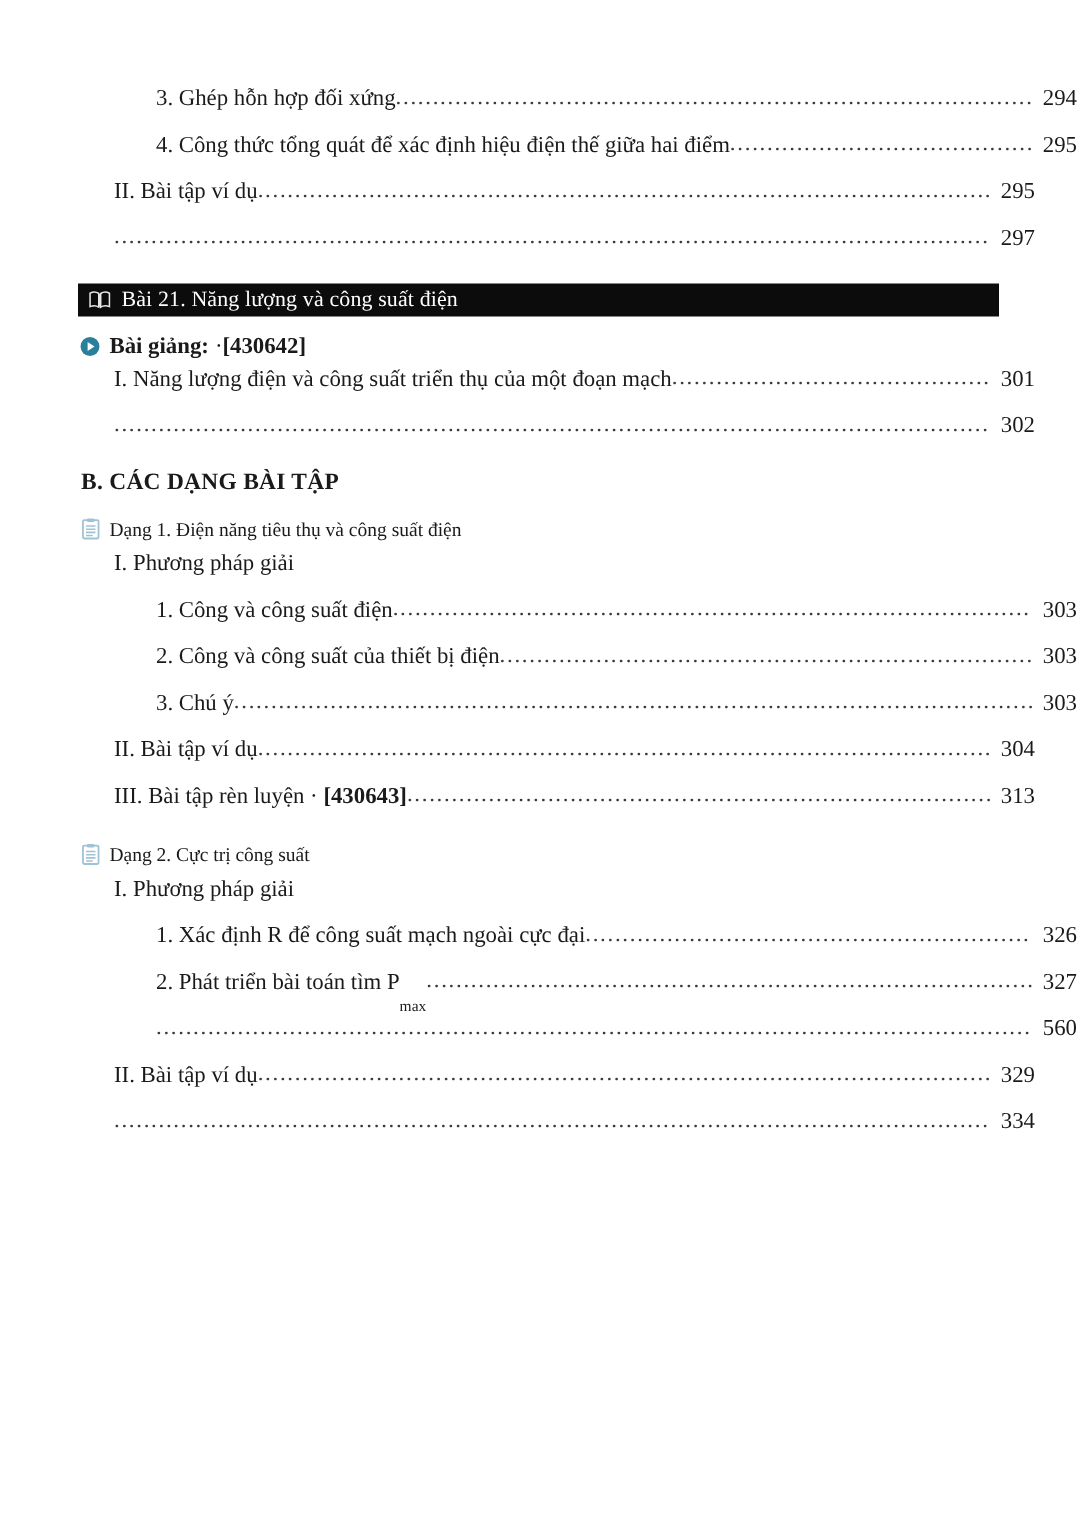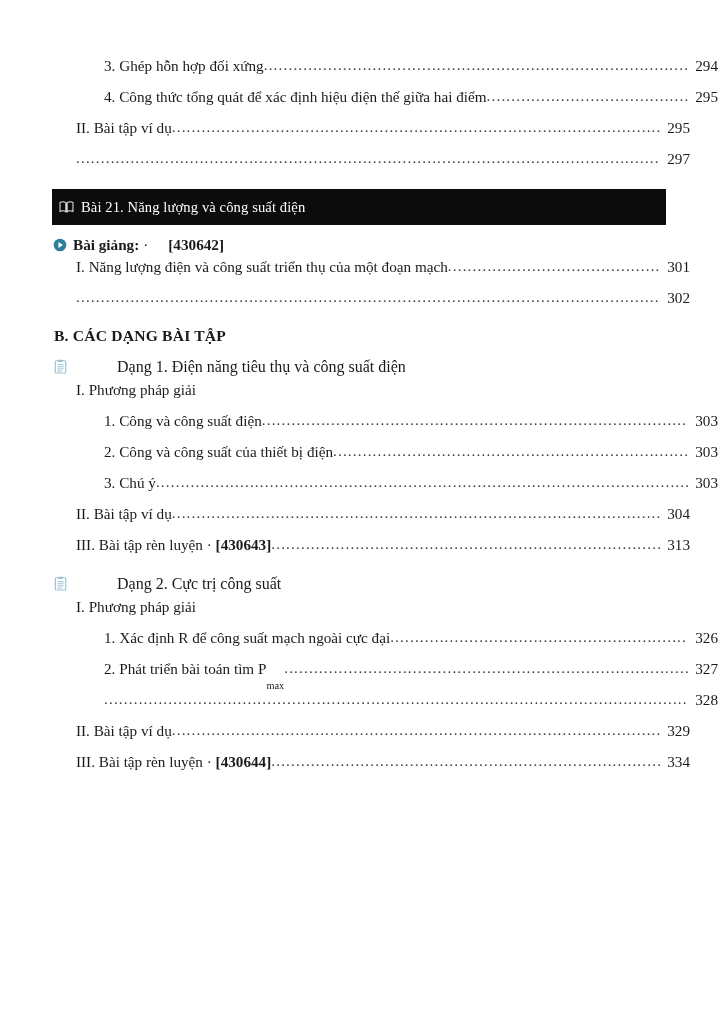--- a/index.html
+++ b/index.html
@@ -64,21 +64,21 @@
   
   .lvl-num   { padding-left: 52px; }   
   .lvl-roman { padding-left: 24px; }
 
   
   .chapter-bar {
     position: relative;
     margin-top: 7px;
     margin-bottom: 6px;
     width: 614px;
-    height: 36px;
+    height: 22px;
     background: #0c0c0c;
     color: #ffffff;
     display: flex;
     align-items: center;
     padding-left: 7px;
     box-sizing: border-box;
     font-size: 14.6px;
   }
   .chapter-bar .bar-title { margin-left: 7px; letter-spacing: .1px; }
 
@@ -99,41 +99,40 @@
     margin-left: 1px;
   }
   .icon-play {
     width: 14px; height: 14px;
     flex: 0 0 auto;
     margin-right: 6px;
     display: inline-block;
   }
   .lecture b { font-weight: bold; }
   .lecture .lec-rest { margin-left: 4px; }
-  .lecture .code { font-weight: bold; margin-left: 20px; }
+  .lecture .code { font-weight: bold; margin-left: 0; }
 
   
   .sec-head {
     font-weight: bold;
     font-size: 15.6px;
     height: 30px;
     display: flex;
     align-items: center;
     letter-spacing: .2px;
     margin-left: 2px;
   }
 
   
   .dang {
     display: flex;
     align-items: center;
     height: 31px;
-    font-size: 16px;
+    font-size: 13px;
     margin-left: 2px;
-    gap: 44px;
   }
   .icon-clip {
     width: 13px; height: 15px;
     flex: 0 0 auto;
     margin-right: 6px;
     display: inline-block;
   }
 
   .bold { font-weight: bold; }
   sub { font-size: 0.68em; vertical-align: baseline; position: relative; top: 15px; }
@@ -249,26 +248,25 @@
         <span class="leader" style="color: rgb(58, 58, 58);">...........................................................................................................................................</span>
         <span class="pg">326</span>
       </div>
       <div class="row lvl-num">
         <span class="txt"><span>2. Phát triển bài toán tìm P</span><sub>max</sub></span>
         <span class="leader" style="color: rgb(58, 58, 58);">...........................................................................................................................................</span>
         <span class="pg">327</span>
       </div>
       <div class="row lvl-num">
         <span class="leader" style="color: rgb(58, 58, 58);">...........................................................................................................................................</span>
-        <span class="pg">328</span>
+        <span class="pg">560</span>
       </div>
       <div class="row lvl-roman">
         <span class="txt">II. Bài tập ví dụ</span>
         <span class="leader" style="color: rgb(58, 58, 58);">...........................................................................................................................................</span>
         <span class="pg">329</span>
       </div>
       <div class="row lvl-roman">
-        <span class="txt"><span>III. Bài tập rèn luyện · </span><span class="bold">[430644]</span></span>
         <span class="leader" style="color: rgb(58, 58, 58);">...........................................................................................................................................</span>
         <span class="pg">334</span>
       </div>
     </div>
 </div>
 
 </body></html>

